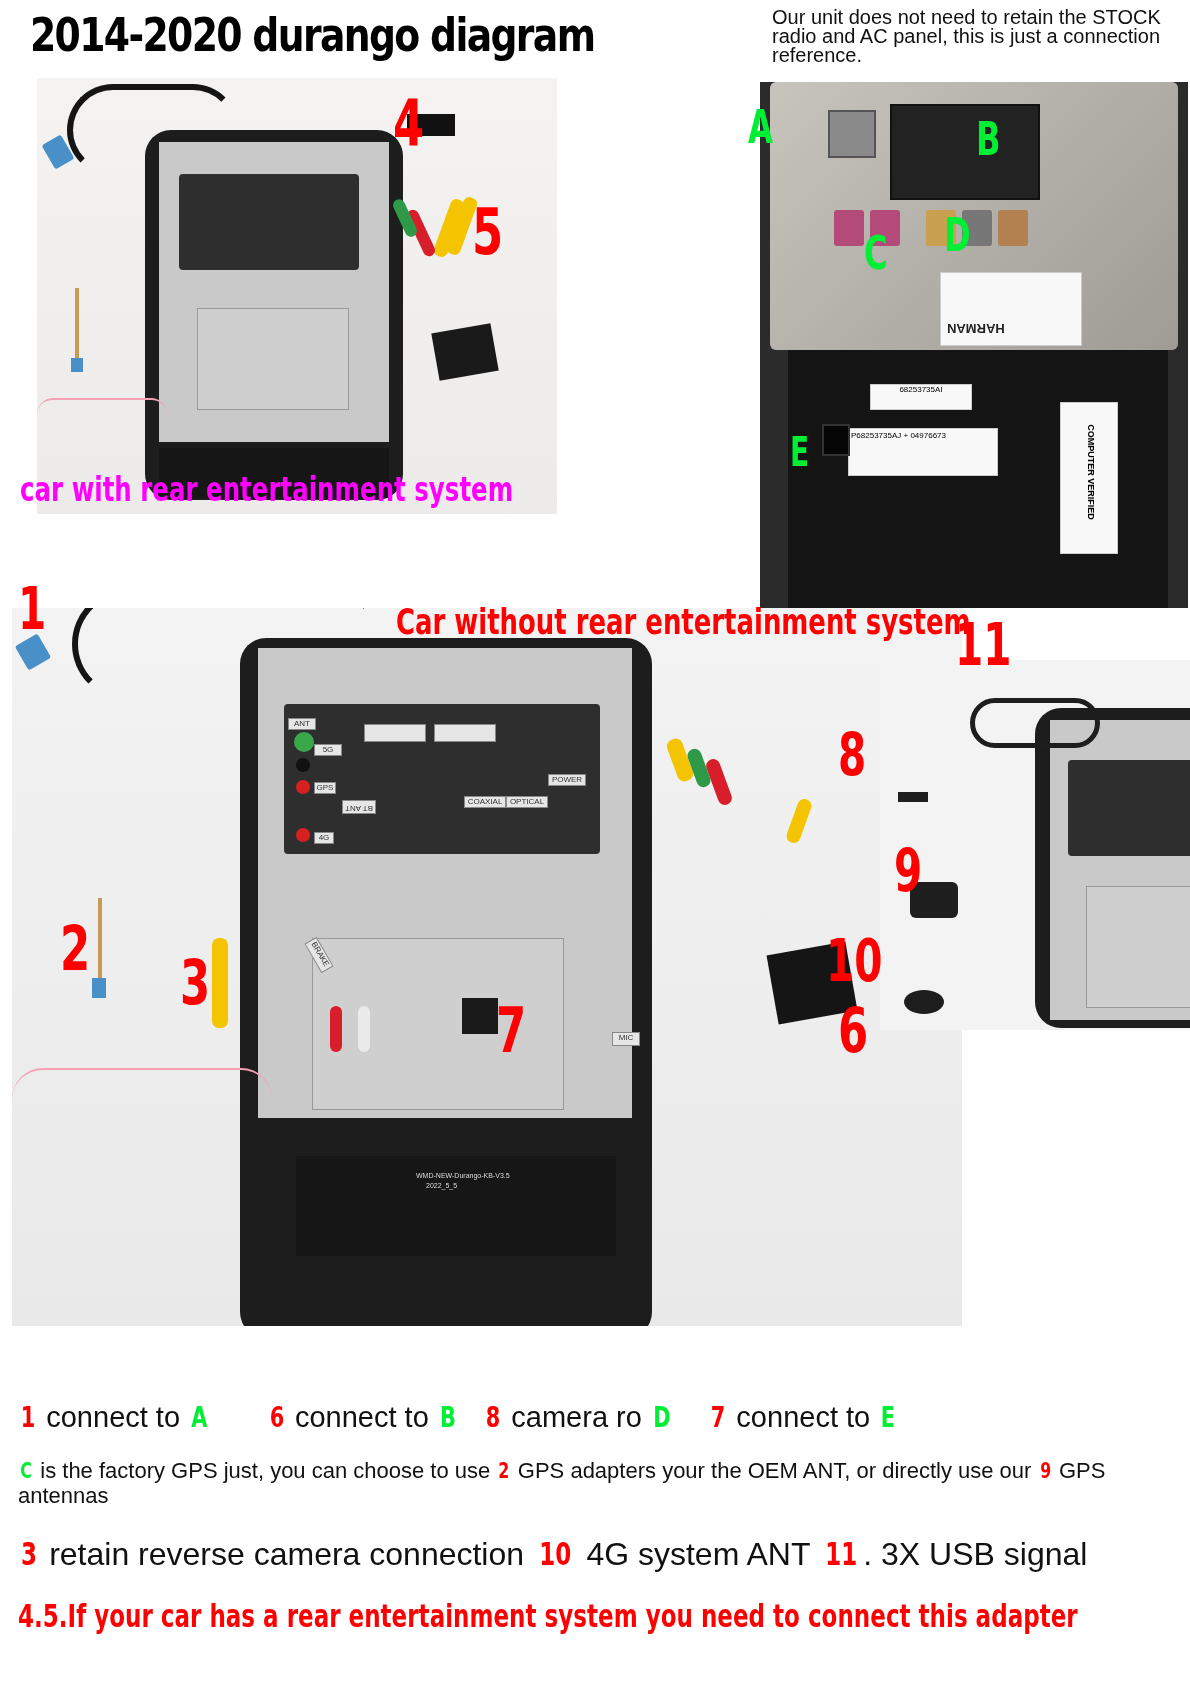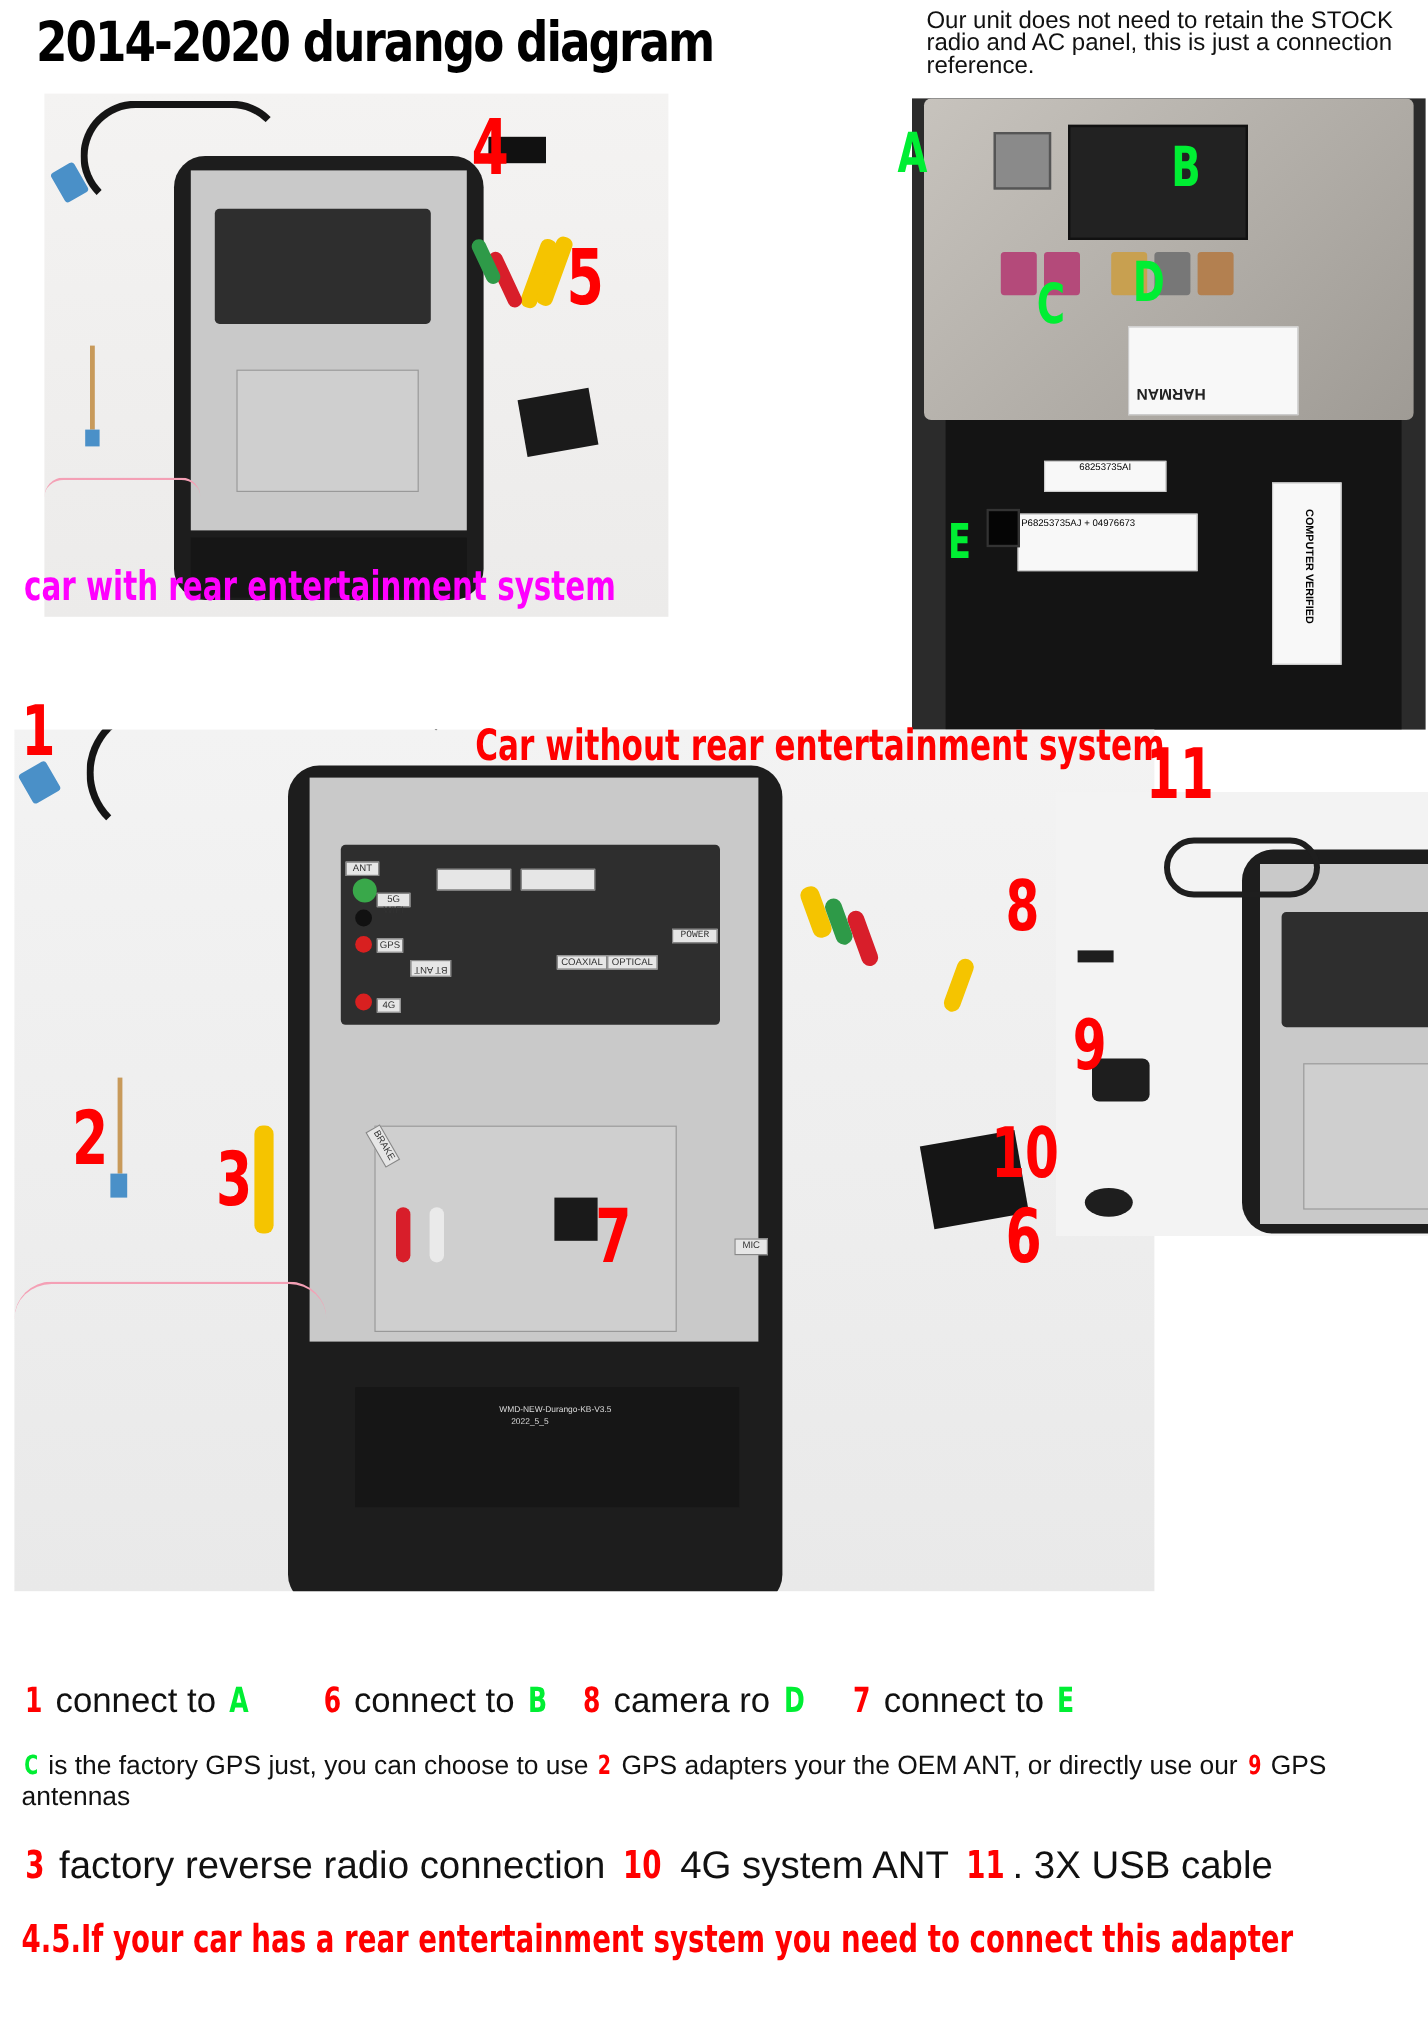--- a/index.html
+++ b/index.html
@@ -106,21 +106,21 @@
     <div class="abs chip" style="left:30px;top:40px;width:26px;height:10px;">5G WIFI</div>
     <div class="abs" style="left:12px;top:54px;width:14px;height:14px;border-radius:50%;background:#111;"></div>
     <div class="abs chip" style="left:30px;top:78px;width:20px;height:10px;">GPS</div>
     <div class="abs" style="left:12px;top:76px;width:14px;height:14px;border-radius:50%;background:#d82020;"></div>
     <div class="abs chip" style="left:30px;top:128px;width:18px;height:10px;">4G</div>
     <div class="abs" style="left:12px;top:124px;width:14px;height:14px;border-radius:50%;background:#d82020;"></div>
     <div class="abs chip" style="left:80px;top:20px;width:60px;height:16px;"></div>
     <div class="abs chip" style="left:150px;top:20px;width:60px;height:16px;"></div>
     <div class="abs chip" style="left:180px;top:92px;width:40px;height:10px;">COAXIAL</div>
     <div class="abs chip" style="left:222px;top:92px;width:40px;height:10px;">OPTICAL</div>
-    <div class="abs chip" style="left:276px;top:70px;width:36px;height:10px;font-family:Liberation Mono, monospace;">POWER</div>
+    <div class="abs chip" style="left:264px;top:70px;width:36px;height:10px;">POWER</div>
   </div>
   <div class="abs unit-box" style="left:300px;top:330px;width:250px;height:170px;"></div>
   <div class="abs" style="left:450px;top:390px;width:36px;height:36px;background:#1a1a1a;"></div>
   <div class="abs unit-bottom" style="left:284px;top:548px;width:320px;height:100px;">
     <div class="abs" style="left:120px;top:16px;font-size:7px;color:#ddd;white-space:nowrap;">WMD-NEW-Durango-KB-V3.5</div>
     <div class="abs" style="left:130px;top:26px;font-size:7px;color:#ddd;">2022_5_5</div>
   </div>
   <div class="abs cable" style="left:60px;top:-20px;width:300px;height:100px;border-bottom-color:transparent;border-right-color:transparent;"></div>
   <div class="abs" style="left:8px;top:30px;width:26px;height:28px;background:#4a90c8;border-radius:3px;transform:rotate(-30deg);"></div>
   <div class="abs" style="left:200px;top:330px;width:16px;height:90px;background:#f5c400;border-radius:7px;"></div>
@@ -168,18 +168,18 @@
   <span class="n">8</span><span> camera ro </span><span class="l">D</span>
   <span style="display:inline-block;width:18px;"></span>
   <span class="n">7</span><span> connect to </span><span class="l">E</span>
 </div>
 
 <div class="abs legend-line l2">
   <span class="l">C</span><span> is the factory GPS just, you can choose to use </span><span class="n">2</span><span> GPS adapters your the OEM ANT, or directly use our </span><span class="n">9</span><span> GPS antennas</span>
 </div>
 
 <div class="abs legend-line l3">
-  <span class="n">3</span><span> factory reverse radio connection </span>
+  <span class="n">3</span><span> retain reverse camera connection </span>
   <span class="n">10</span><span> 4G system ANT </span>
-  <span class="n">11</span><span>. 3X USB cable</span>
+  <span class="n">11</span><span>. 3X USB signal</span>
 </div>
 
 <div class="abs banner footer">4.5.If your car has a rear entertainment system you need to connect this adapter</div>
 
 </body></html>

